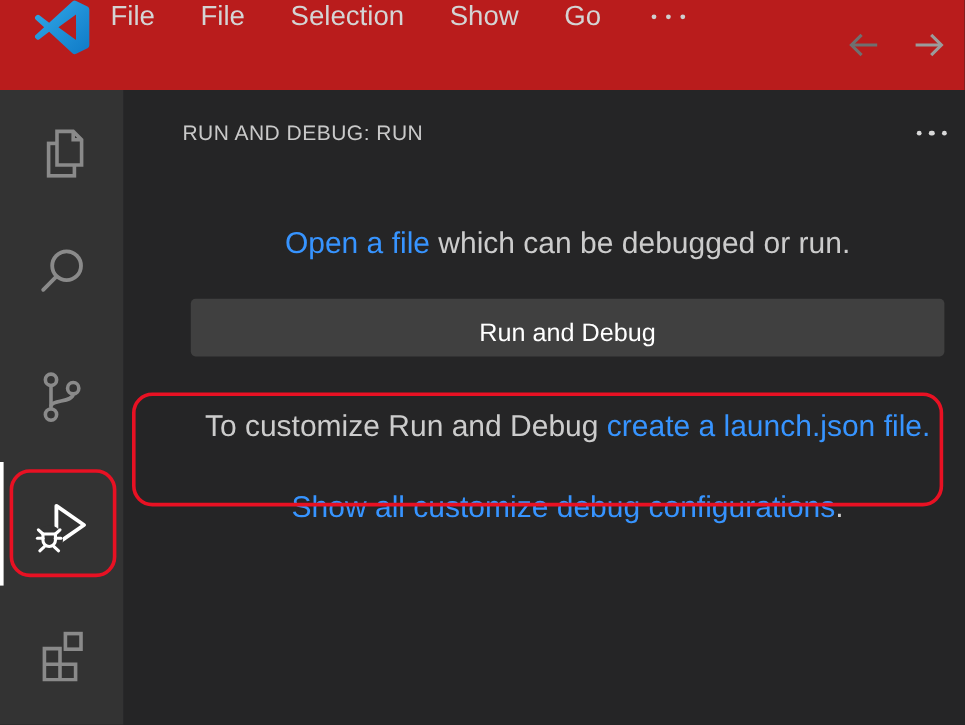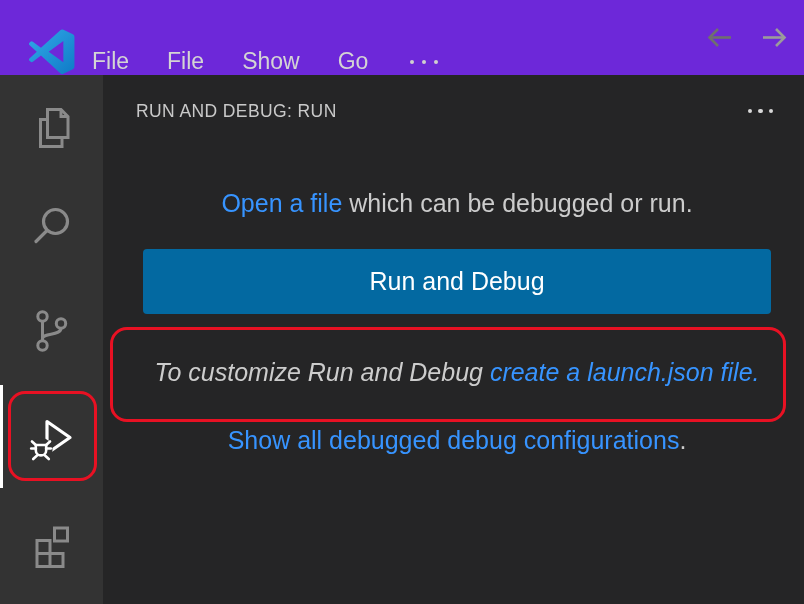--- a/index.html
+++ b/index.html
@@ -7,21 +7,21 @@
   body {
     position:relative;
     background:#252526;
     font-family:"Liberation Sans", sans-serif;
     -webkit-font-smoothing:antialiased;
   }
 
   
   .titlebar {
     position:absolute; top:0; left:0; width:804px; height:75px;
-    background:#6d28d9; display:flex; align-items:flex-end;
+    background:#b91c1c; display:flex; align-items:flex-start;
   }
   .logo { width:46px; height:46px; margin-left:29px; flex:0 0 auto; }
   .menubar { display:flex; align-items:center; margin-left:17px; }
   .menu-item {
     color:#d4d4d4; font-size:23px; margin-right:38px; cursor:default; white-space:nowrap;
   }
   .overflow-dots { display:flex; gap:8px; margin-left:4px; align-items:center; }
   .overflow-dots i { width:4px; height:4px; border-radius:50%; background:#cfcfcf; }
   .nav-arrows {
     position:absolute; right:14px; top:0; height:75px;
@@ -46,43 +46,43 @@
   .ab-explorer       { top:3px; }
   .ab-search         { top:102px; }
   .ab-source-control { top:207px; }
   .ab-debug          { top:313px; }
   .ab-extensions     { top:419px; }
   .icon-wrap { display:flex; }
 
   
   .sidebar {
     position:absolute; left:103px; top:75px; width:701px; height:529px;
-    background:#252526; padding-left:40px;
+    background:#252526; padding-left:56px;
   }
   .sidebar-header {
     width:632px; margin-top:22px; height:28px;
     display:flex; align-items:center; justify-content:space-between;
   }
   .sidebar-title {
     color:#c9c9c9; font-size:17.5px; letter-spacing:0.4px; white-space:nowrap;
     margin-left:-7px;
   }
   .more-actions { background:none; border:none; display:flex; gap:6px; cursor:pointer; padding:4px 2px; }
   .more-actions i { width:4.5px; height:4.5px; border-radius:50%; background:#d8d8d8; }
 
   .welcome { width:628px; color:#cccccc; font-size:25px; line-height:42px; }
   .welcome p { margin:0;text-align:center; }
   .p-open   { margin-top:57px !important; }
-  .p-custom { margin-top:37px !important;font-style:italic; }
+  .p-custom { margin-top:37px !important; }
   .p-show   { margin-top:26px !important; }
   .lnk { color:#3794ff; cursor:pointer; text-decoration:none; }
 
   .run-btn {
-    display:block; width:628px; height:65px; margin-top:25px;
-    background:#0369a1; color:#ffffff; font-size:25px;
+    display:block; width:628px; height:48px; margin-top:25px;
+    background:#404040; color:#ffffff; font-size:21px;
     border:none; border-radius:4px; cursor:pointer;
     font-family:"Liberation Sans", sans-serif; line-height:57px; text-align:center;
   }
 
   
   .annot {
     position:absolute; border:3.5px solid #e81123; border-radius:17px;
     background:transparent; pointer-events:none; z-index:9;
   }
   .annot-debug-icon { left:8px; top:391px; width:89px; height:90px; }
@@ -98,20 +98,21 @@
         <stop offset="0" stop-color="#32a9e8"></stop>
         <stop offset="1" stop-color="#0f7ac7"></stop>
       </linearGradient>
     </defs>
     <path fill="url(#lg)" d="M95.4 11.6 74.9 1.7a6 6 0 0 0-6.8 1.2L26 41 8.3 27.5a4 4 0 0 0-5.1.2L1.5 29.3a4 4 0 0 0 0 5.9L16.9 49.3 1.5 63.4a4 4 0 0 0 0 5.9l1.7 1.6a4 4 0 0 0 5.1.2L26 57.6l42.1 38.7a6 6 0 0 0 6.8 1.2l20.5-9.9a6 6 0 0 0 3.4-5.4V17a6 6 0 0 0-3.4-5.4ZM74.7 72.3 42.8 49.3l31.9-23Z"></path>
   </svg>
 
   <nav class="menubar">
     <span class="menu-item">File</span>
     <span class="menu-item">File</span>
+    <span class="menu-item">Selection</span>
     <span class="menu-item">Show</span>
     <span class="menu-item">Go</span>
     <span class="overflow-dots">
         <i></i>
         <i></i>
         <i></i>
       </span>
   </nav>
 
   <div class="nav-arrows">
@@ -205,18 +206,18 @@
   </div>
 
   <div class="welcome">
 
     <p class="p-open"><a class="lnk">Open a file</a><span> which can be debugged or run.</span></p>
 
     <button class="run-btn">Run and Debug</button>
 
     <p class="p-custom"><span>To customize Run and Debug </span><a class="lnk">create a launch.json file.</a></p>
 
-    <p class="p-show"><a class="lnk">Show all debugged debug configurations</a><span>.</span></p>
+    <p class="p-show"><a class="lnk">Show all customize debug configurations</a><span>.</span></p>
   </div>
 </div>
 
 <div class="annot annot-debug-icon"></div>
 <div class="annot annot-launch-text"></div>
 
 </body></html>

